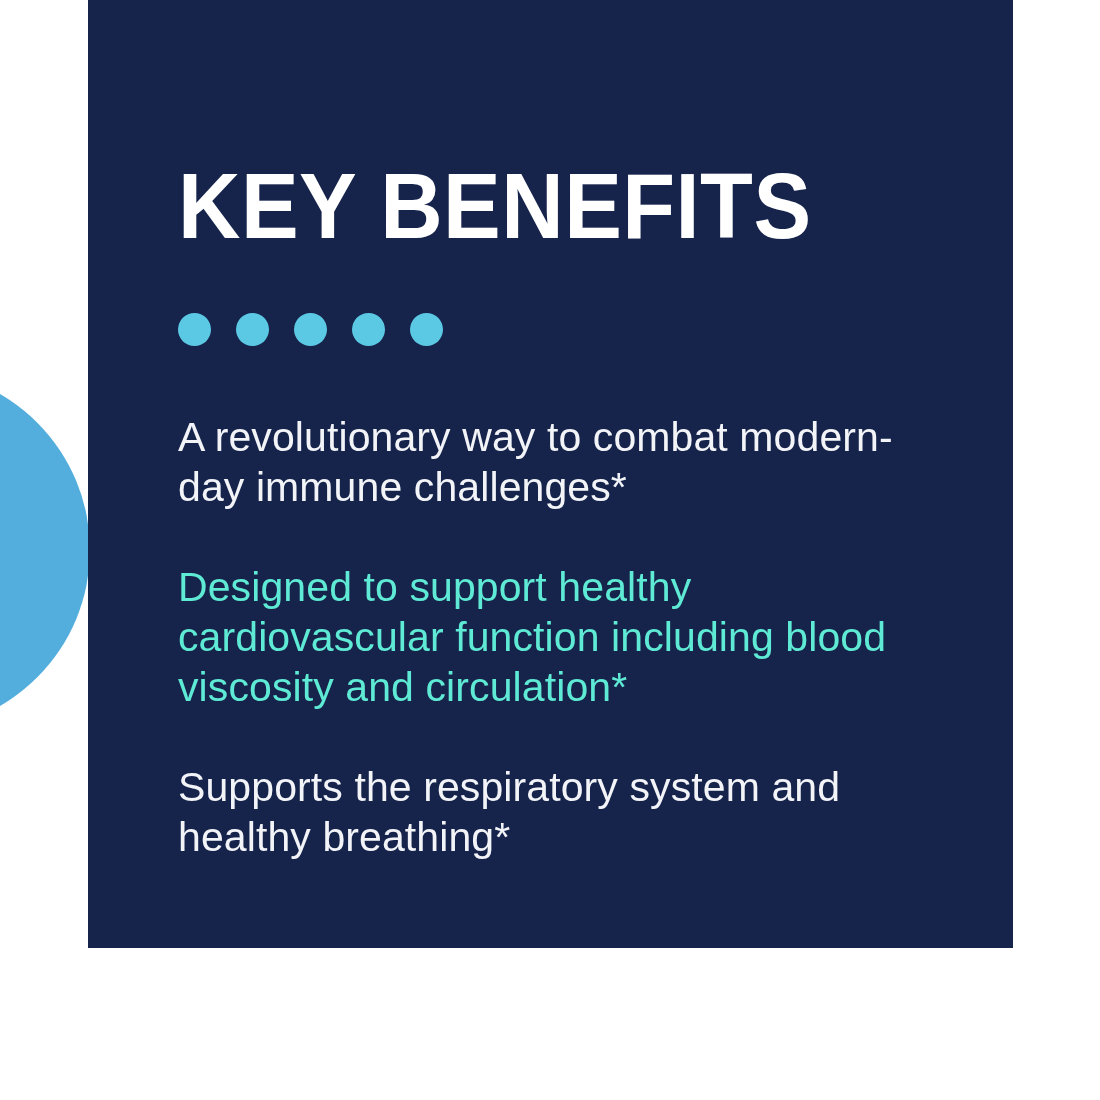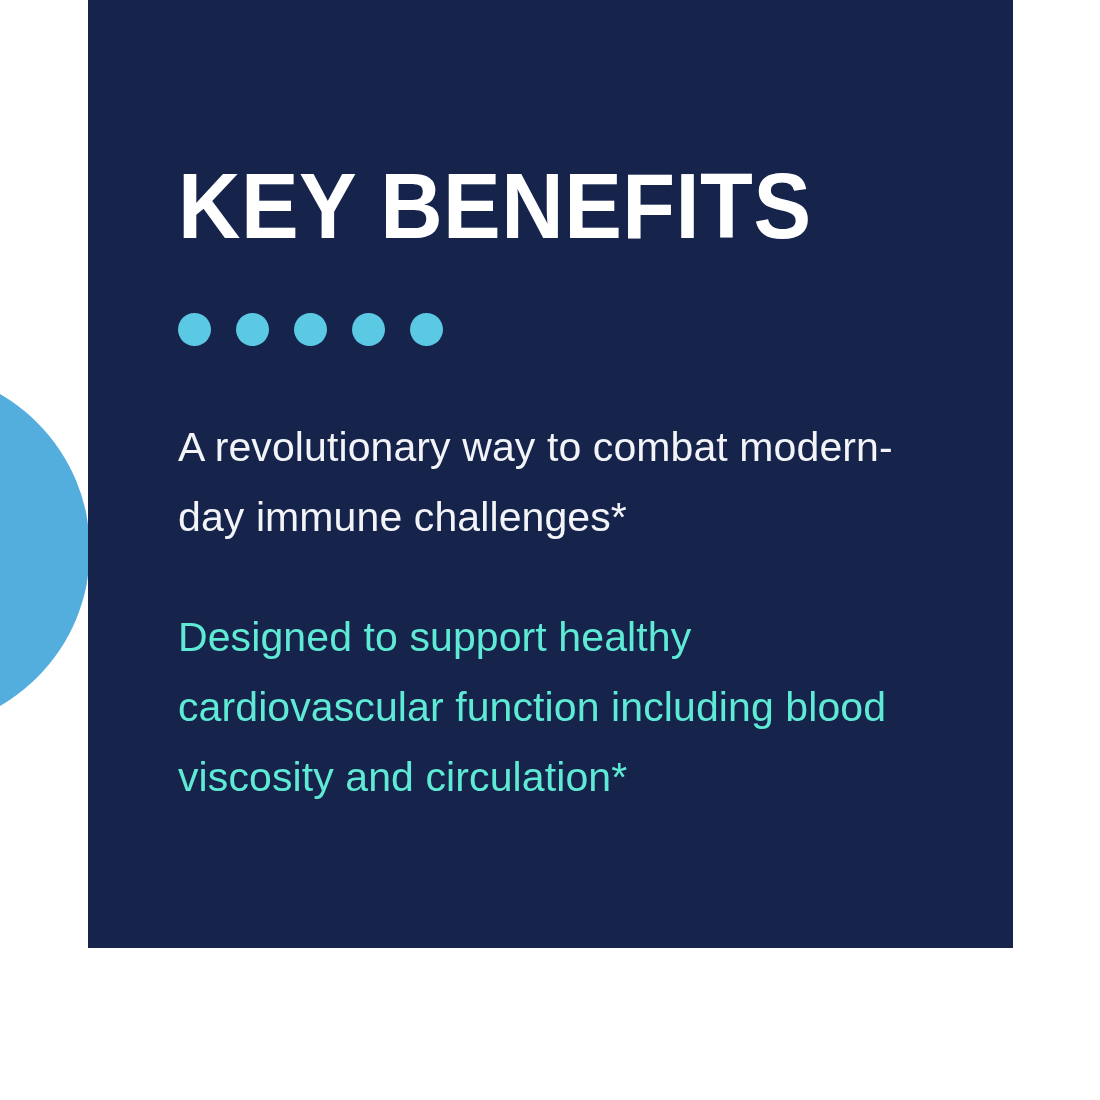--- a/index.html
+++ b/index.html
@@ -94,21 +94,21 @@
     width: 770px;
     list-style: none;
     margin: 0;
     padding: 0;
   }
   .benefit-item {
     color: #F2F4F8;
     font-family: "Liberation Sans", sans-serif;
     font-weight: normal;
     font-size: 41px;
-    line-height: 70px;
+    line-height: 50px;
     letter-spacing: 0.1px;
     margin: 0 0 50px 0;
   }
   .benefit-item:last-child {
     margin-bottom: 0;
   }
 </style>
 </head>
 <body>
 
@@ -126,17 +126,18 @@
         <span class="deco-dot" style="background: rgb(91, 200, 228);"></span>
         <span class="deco-dot" style="background: rgb(91, 200, 228);"></span>
         <span class="deco-dot" style="background: rgb(91, 200, 228);"></span>
         <span class="deco-dot" style="background: rgb(91, 200, 228);"></span>
         <span class="deco-dot" style="background: rgb(91, 200, 228);"></span>
       </div>
 
       <ul id="benefit-list">
         <li class="benefit-item" style="color: rgb(242, 244, 248);">A revolutionary way to combat modern-day immune challenges*</li>
         <li class="benefit-item" style="color: #5eead4;">Designed to support healthy cardiovascular function including blood viscosity and circulation*</li>
+        <li class="benefit-item" style="color: rgb(242, 244, 248);">Supports the respiratory system and healthy breathing*</li>
       </ul>
 
     </div>
   </div>
 </div>
 
 </body></html>

